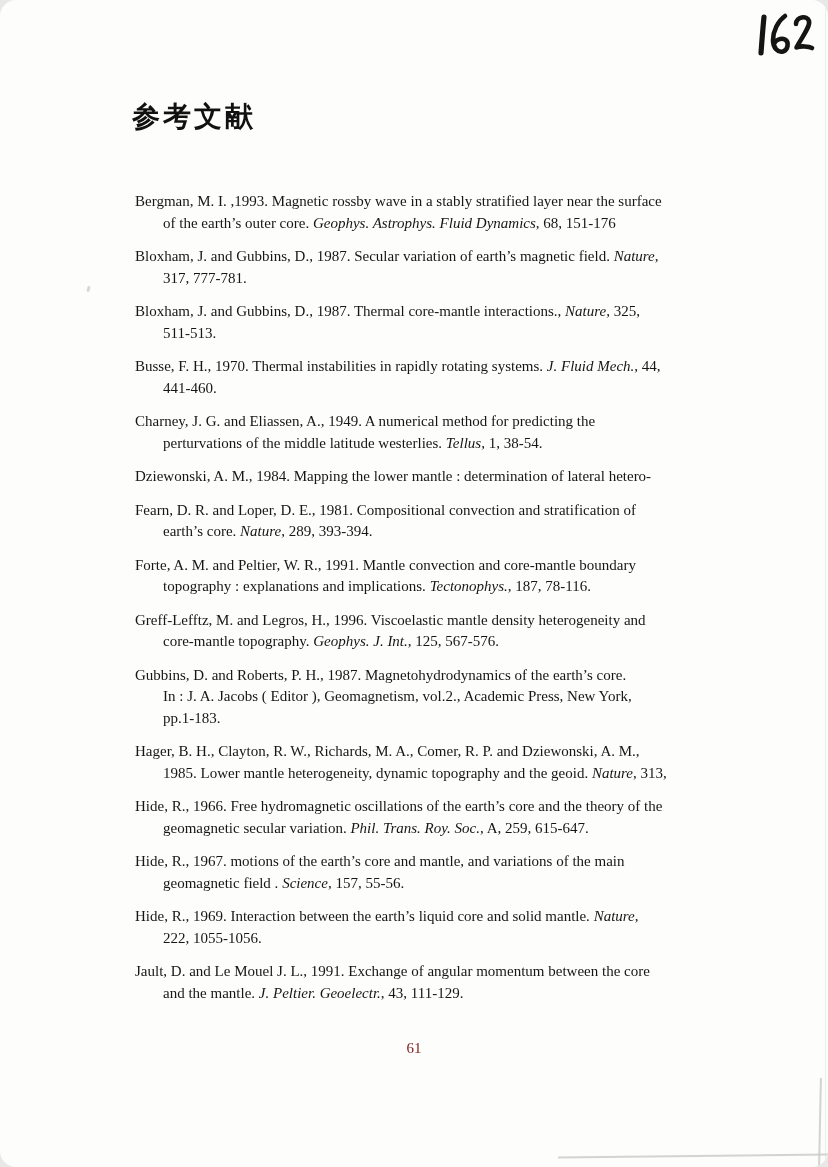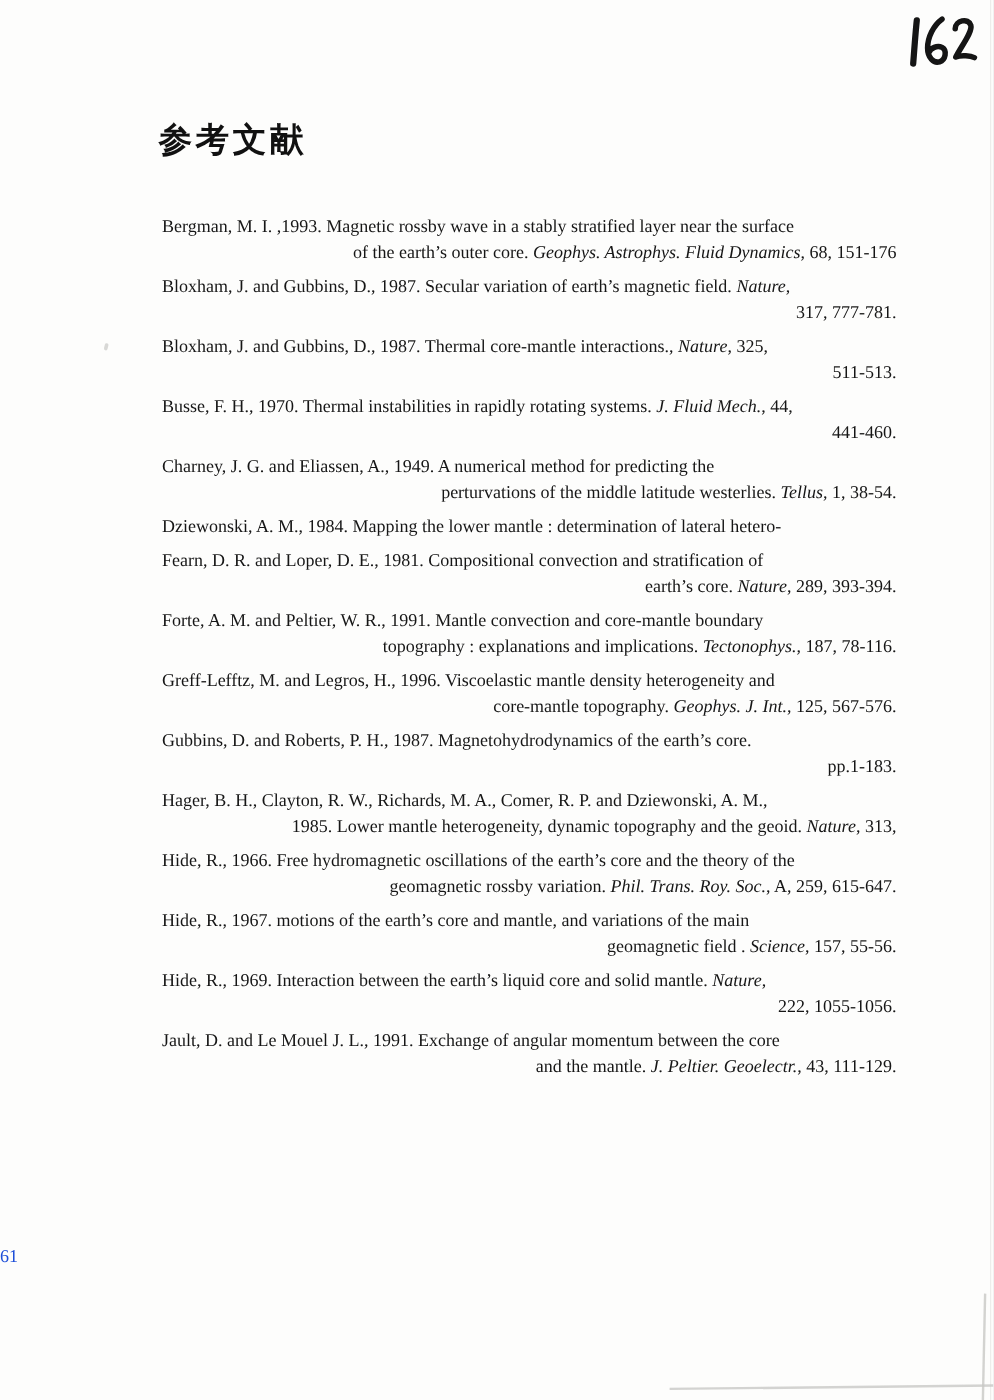--- a/index.html
+++ b/index.html
@@ -8,54 +8,55 @@
     background: #e8e8e8;
   }
   .sheet {
     position: relative;
     width: 828px;
     height: 1167px;
     background: #fdfdfc;
     overflow: hidden;
     font-family: "Liberation Serif", "DejaVu Serif", serif;
     color: #161616;
+    border-radius: 16px;
   }
   .heading {
     position: absolute;
     left: 132px;
     top: 98px;
     margin: 0;
     font-size: 28px;
     font-weight: bold;
     letter-spacing: 3px;
     color: #111;
   }
   .refs {
     position: absolute;
     left: 135px;
     top: 179px;
     width: 612px;
     font-size: 15px;
     line-height: 21.5px;
   }
-  .ref { margin: 0 0 7px 0; }
+  .ref { margin: 12px 0 7px 0; }
   .ref-line {
     padding-left: 28px;
     text-indent: -28px;
   }
-  .ref-line.cont { margin-left: 28px; padding-left: 0; text-indent: 0; text-align: right; }
+  .ref-line.cont { margin-left: 28px; padding-left: 0; text-indent: 0; }
   .it { font-style: italic; }
   .pagenum {
     position: absolute;
     left: 0;
     top: 1040px;
     width: 828px;
-    text-align: left;
+    text-align: center;
     font-size: 15px;
-    color: #1d4ed8;
+    color: #7f1d1d;
   }
   .handwritten {
     position: absolute;
     top: 10px;
     right: 8px;
     width: 72px;
     height: 52px;
   }
   .handwritten svg { display: block; width: 100%; height: 100%; }
   .sr {
@@ -136,29 +137,30 @@
       <div class="ref">
         <div class="ref-line"><span>Forte, A. M. and Peltier, W. R., 1991. Mantle convection and core-mantle boundary</span></div>
         <div class="ref-line cont"><span>topography : explanations and implications. </span><span class="it">Tectonophys.</span><span>, 187, 78-116.</span></div>
       </div>
       <div class="ref">
         <div class="ref-line"><span>Greff-Lefftz, M. and Legros, H., 1996. Viscoelastic mantle density heterogeneity and</span></div>
         <div class="ref-line cont"><span>core-mantle topography. </span><span class="it">Geophys. J. Int.</span><span>, 125, 567-576.</span></div>
       </div>
       <div class="ref">
         <div class="ref-line"><span>Gubbins, D. and Roberts, P. H., 1987. Magnetohydrodynamics of the earth’s core.</span></div>
+        <div class="ref-line cont"><span>In : J. A. Jacobs ( Editor ), Geomagnetism, vol.2., Academic Press, New York,</span></div>
         <div class="ref-line cont"><span>pp.1-183.</span></div>
       </div>
       <div class="ref">
         <div class="ref-line"><span>Hager, B. H., Clayton, R. W., Richards, M. A., Comer, R. P. and Dziewonski, A. M.,</span></div>
         <div class="ref-line cont"><span>1985. Lower mantle heterogeneity, dynamic topography and the geoid. </span><span class="it">Nature</span><span>, 313,</span></div>
       </div>
       <div class="ref">
         <div class="ref-line"><span>Hide, R., 1966. Free hydromagnetic oscillations of the earth’s core and the theory of the</span></div>
-        <div class="ref-line cont"><span>geomagnetic rossby variation. </span><span class="it">Phil. Trans. Roy. Soc.</span><span>, A, 259, 615-647.</span></div>
+        <div class="ref-line cont"><span>geomagnetic secular variation. </span><span class="it">Phil. Trans. Roy. Soc.</span><span>, A, 259, 615-647.</span></div>
       </div>
       <div class="ref">
         <div class="ref-line"><span>Hide, R., 1967. motions of the earth’s core and mantle, and variations of the main</span></div>
         <div class="ref-line cont"><span>geomagnetic field . </span><span class="it">Science</span><span>, 157, 55-56.</span></div>
       </div>
       <div class="ref">
         <div class="ref-line"><span>Hide, R., 1969. Interaction between the earth’s liquid core and solid mantle. </span><span class="it">Nature</span><span>,</span></div>
         <div class="ref-line cont"><span>222, 1055-1056.</span></div>
       </div>
       <div class="ref">

